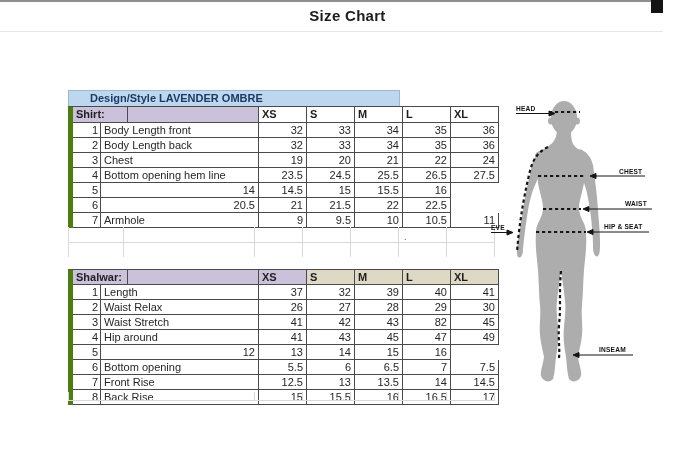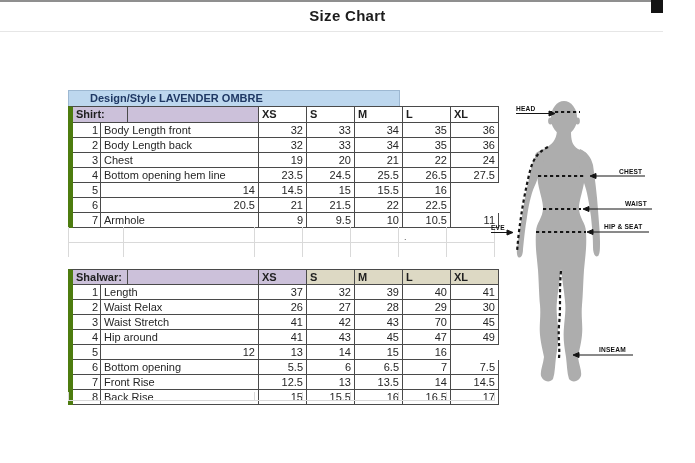--- a/index.html
+++ b/index.html
@@ -184,21 +184,21 @@
           <div class="cell c-val">28</div>
           <div class="cell c-val">29</div>
           <div class="cell c-val">30</div>
         </div>
         <div class="xl-row">
           <div class="cell c-num">3</div>
           <div class="cell c-label">Waist Stretch</div>
           <div class="cell c-val">41</div>
           <div class="cell c-val">42</div>
           <div class="cell c-val">43</div>
-          <div class="cell c-val">70</div>
+          <div class="cell c-val">82</div>
           <div class="cell c-val">45</div>
         </div>
         <div class="xl-row">
           <div class="cell c-num">4</div>
           <div class="cell c-label">Hip around</div>
           <div class="cell c-val">41</div>
           <div class="cell c-val">43</div>
           <div class="cell c-val">45</div>
           <div class="cell c-val">47</div>
           <div class="cell c-val">49</div>

